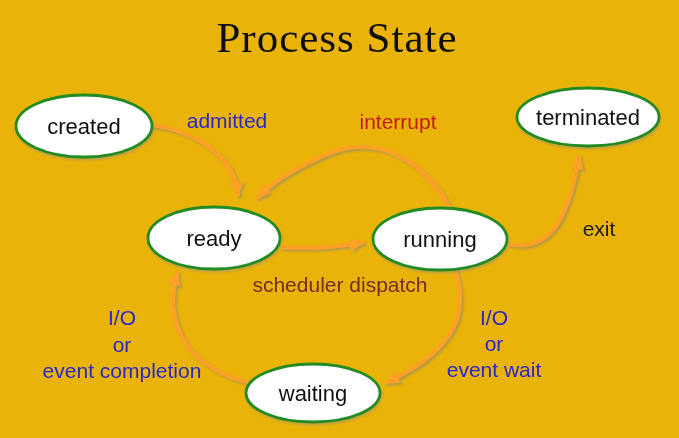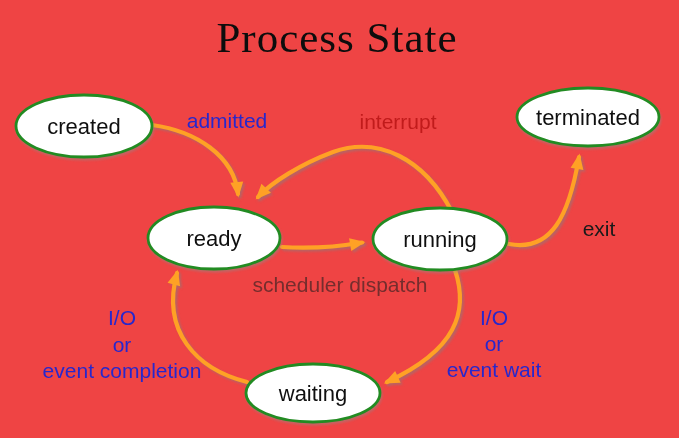--- a/index.html
+++ b/index.html
@@ -4,21 +4,21 @@
 <style>
   html, body {
     margin: 0;
     padding: 0;
     background: #ffffff;
   }
   .canvas {
     position: relative;
     width: 679px;
     height: 438px;
-    background: #ef4444;
+    background: #eab308;
     overflow: hidden;
     font-family: "Liberation Sans", sans-serif;
   }
   svg { display: block; }
 
   .diagram-title {
     font-family: "Liberation Serif", serif;
     font-size: 43px;
     fill: #0d0d0d;
     letter-spacing: 1px;

